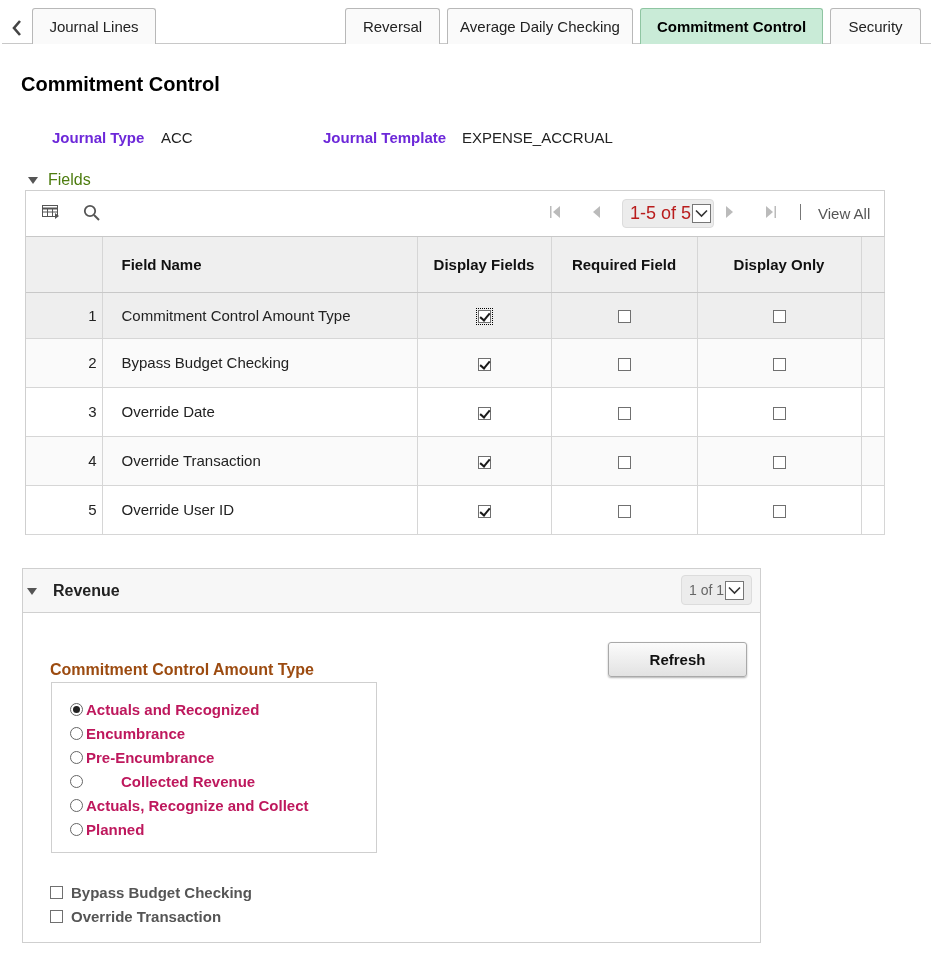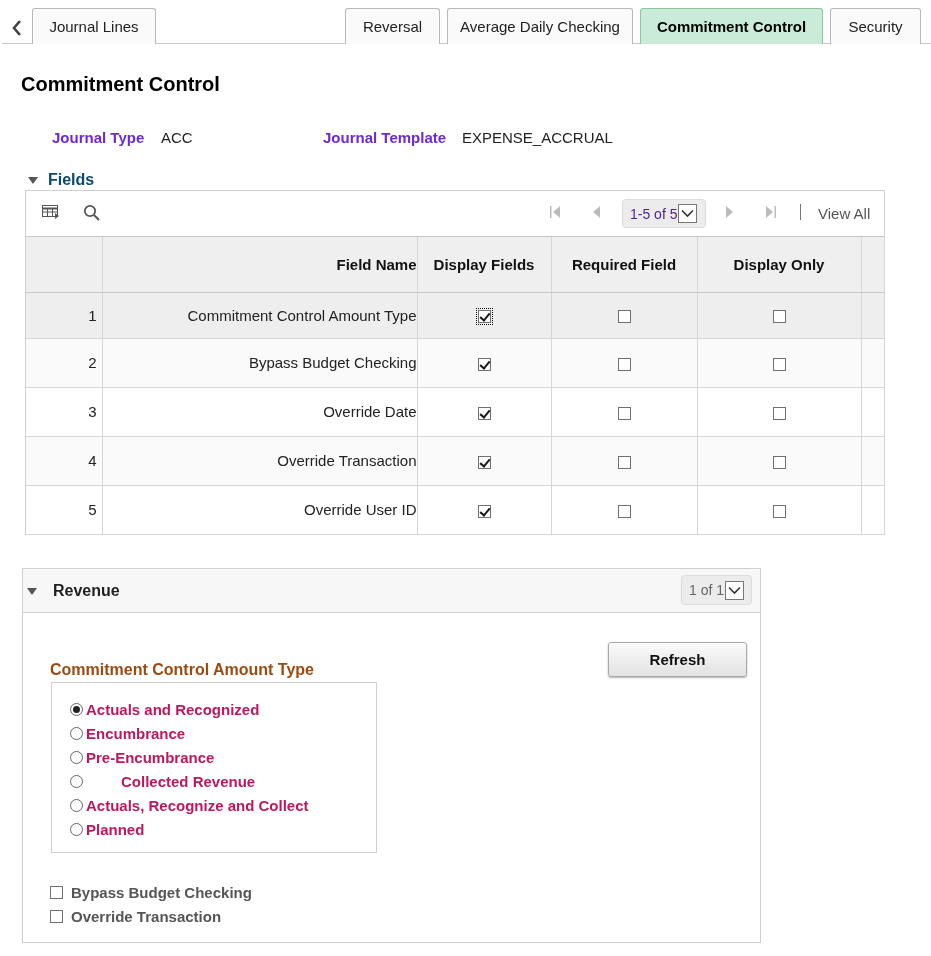--- a/index.html
+++ b/index.html
@@ -12,46 +12,46 @@
   .tab-prev { position: absolute; left: 8px; top: 17px; width: 18px; height: 22px; cursor: pointer; }
   .tab { position: absolute; top: 8px; height: 36px; border: 1px solid #b8b8b8; border-bottom: none; border-radius: 3px 3px 0 0;
          background: #fafafa; font-size: 15px; color: #222; display: flex; align-items: center; justify-content: center; cursor: pointer; }
   .tab.active { background: #c9ebd7; border-color: #8fc5a2; font-weight: bold; color: #000; }
 
   .page-title { position: absolute; left: 21px; top: 73px; font-size: 20px; font-weight: bold; color: #000; }
 
   .kv-label { position: absolute; top: 129px; font-size: 15px; font-weight: bold; color: #6d28d9; }
   .kv-value { position: absolute; top: 129px; font-size: 15px; color: #222; }
 
-  .section-head { position: absolute; font-size: 16px; font-weight: bold; color: #0c4a6e; display: flex; align-items: center; }
+  .section-head { position: absolute; font-size: 16px; font-weight: normal; color: #4d7c0f; display: flex; align-items: center; }
   .tri { display: inline-block; width: 0; height: 0; border-left: 5px solid transparent; border-right: 5px solid transparent; border-top: 7px solid #555; margin-right: 10px; }
 
   
   .grid { position: absolute; left: 25px; top: 190px; width: 860px; height: 345px; border: 1px solid #cfcfcf; border-bottom: 2px solid #cfcfcf; background: #fff; }
   .grid-toolbar { position: absolute; left: 0; top: 0; width: 858px; height: 46px; border-bottom: 1px solid #c8c8c8; }
   .tb-icon { position: absolute; top: 13px; cursor: pointer; }
   .nav-arrow { position: absolute; top: 14px; cursor: pointer; }
-  .pager { position: absolute; left: 596px; top: 8px; width: 84px; height: 29px; background: #ececec; border: 1px solid #dcdcdc; border-radius: 4px;
-           font-size: 14px; color: #4c1d95; display: flex; align-items: center; padding-left: 7px; cursor: pointer; }
+  .pager { position: absolute; left: 596px; top: 8px; width: 92px; height: 29px; background: #ececec; border: 1px solid #dcdcdc; border-radius: 4px;
+           font-size: 18px; color: #b91c1c; display: flex; align-items: center; padding-left: 7px; cursor: pointer; }
   .pager .dd { margin-left: 1px; width: 19px; height: 19px; border: 1px solid #777; background: #fff; display: flex; align-items: center; justify-content: center; }
   .sep-bar { position: absolute; left: 774px; top: 13px; width: 1px; height: 16px; background: #777; }
   .view-all { position: absolute; left: 792px; top: 14px; font-size: 15px; color: #555; cursor: pointer; }
 
   table.g { position: absolute; left: 0; top: 46px; border-collapse: collapse; width: 858px; table-layout: fixed; }
   table.g th, table.g td { border: 1px solid #d6d6d6; border-top: none; font-size: 15px; }
   table.g tr > *:first-child { border-left: none; }
   table.g th { height: 55px; background: #efefef; font-weight: bold; color: #111; border-bottom: 1px solid #c8c8c8; }
   table.g td { height: 49px; color: #222; }
   table.g tr.r0 td { background: #eeeeee; height: 46px; }
   table.g tr.r1 td { background: #fafafa; }
   table.g tr.r2 td { background: #ffffff; }
   table.g tr.r3 td { background: #fafafa; }
   table.g tr.r4 td { background: #ffffff; }
   .num { text-align: right; padding-right: 5px; }
-  .fname { padding-left: 19px; text-align: right; }
+  .fname { padding-left: 19px; text-align: left; }
   .ctr { text-align: center; }
   .cb { display: inline-block; width: 13px; height: 13px; border: 1px solid #707070; background: #fff; vertical-align: middle; position: relative; cursor: pointer; }
   .cb.checked::after { content: ""; position: absolute; left: 3px; top: 0px; width: 4px; height: 8px; border: solid #1a1a1a; border-width: 0 2px 2px 0; transform: rotate(40deg); }
   .cb.focus { outline: 1px dotted #000; outline-offset: 1px; }
 
   
   .defaults { position: absolute; left: 22px; top: 568px; width: 739px; height: 375px; border: 1px solid #cfcfcf; background: #fff; }
   .def-head { position: absolute; left: 0; top: 0; width: 737px; height: 44px; background: #f7f7f7; border-bottom: 1px solid #d0d0d0; }
   .def-head .title { position: absolute; left: 4px; top: 13px; font-size: 16px; font-weight: bold; color: #222; display: flex; align-items: center; }
   .def-pager { position: absolute; left: 658px; top: 6px; width: 71px; height: 30px; background: #ececec; border: 1px solid #dcdcdc; border-radius: 4px;

